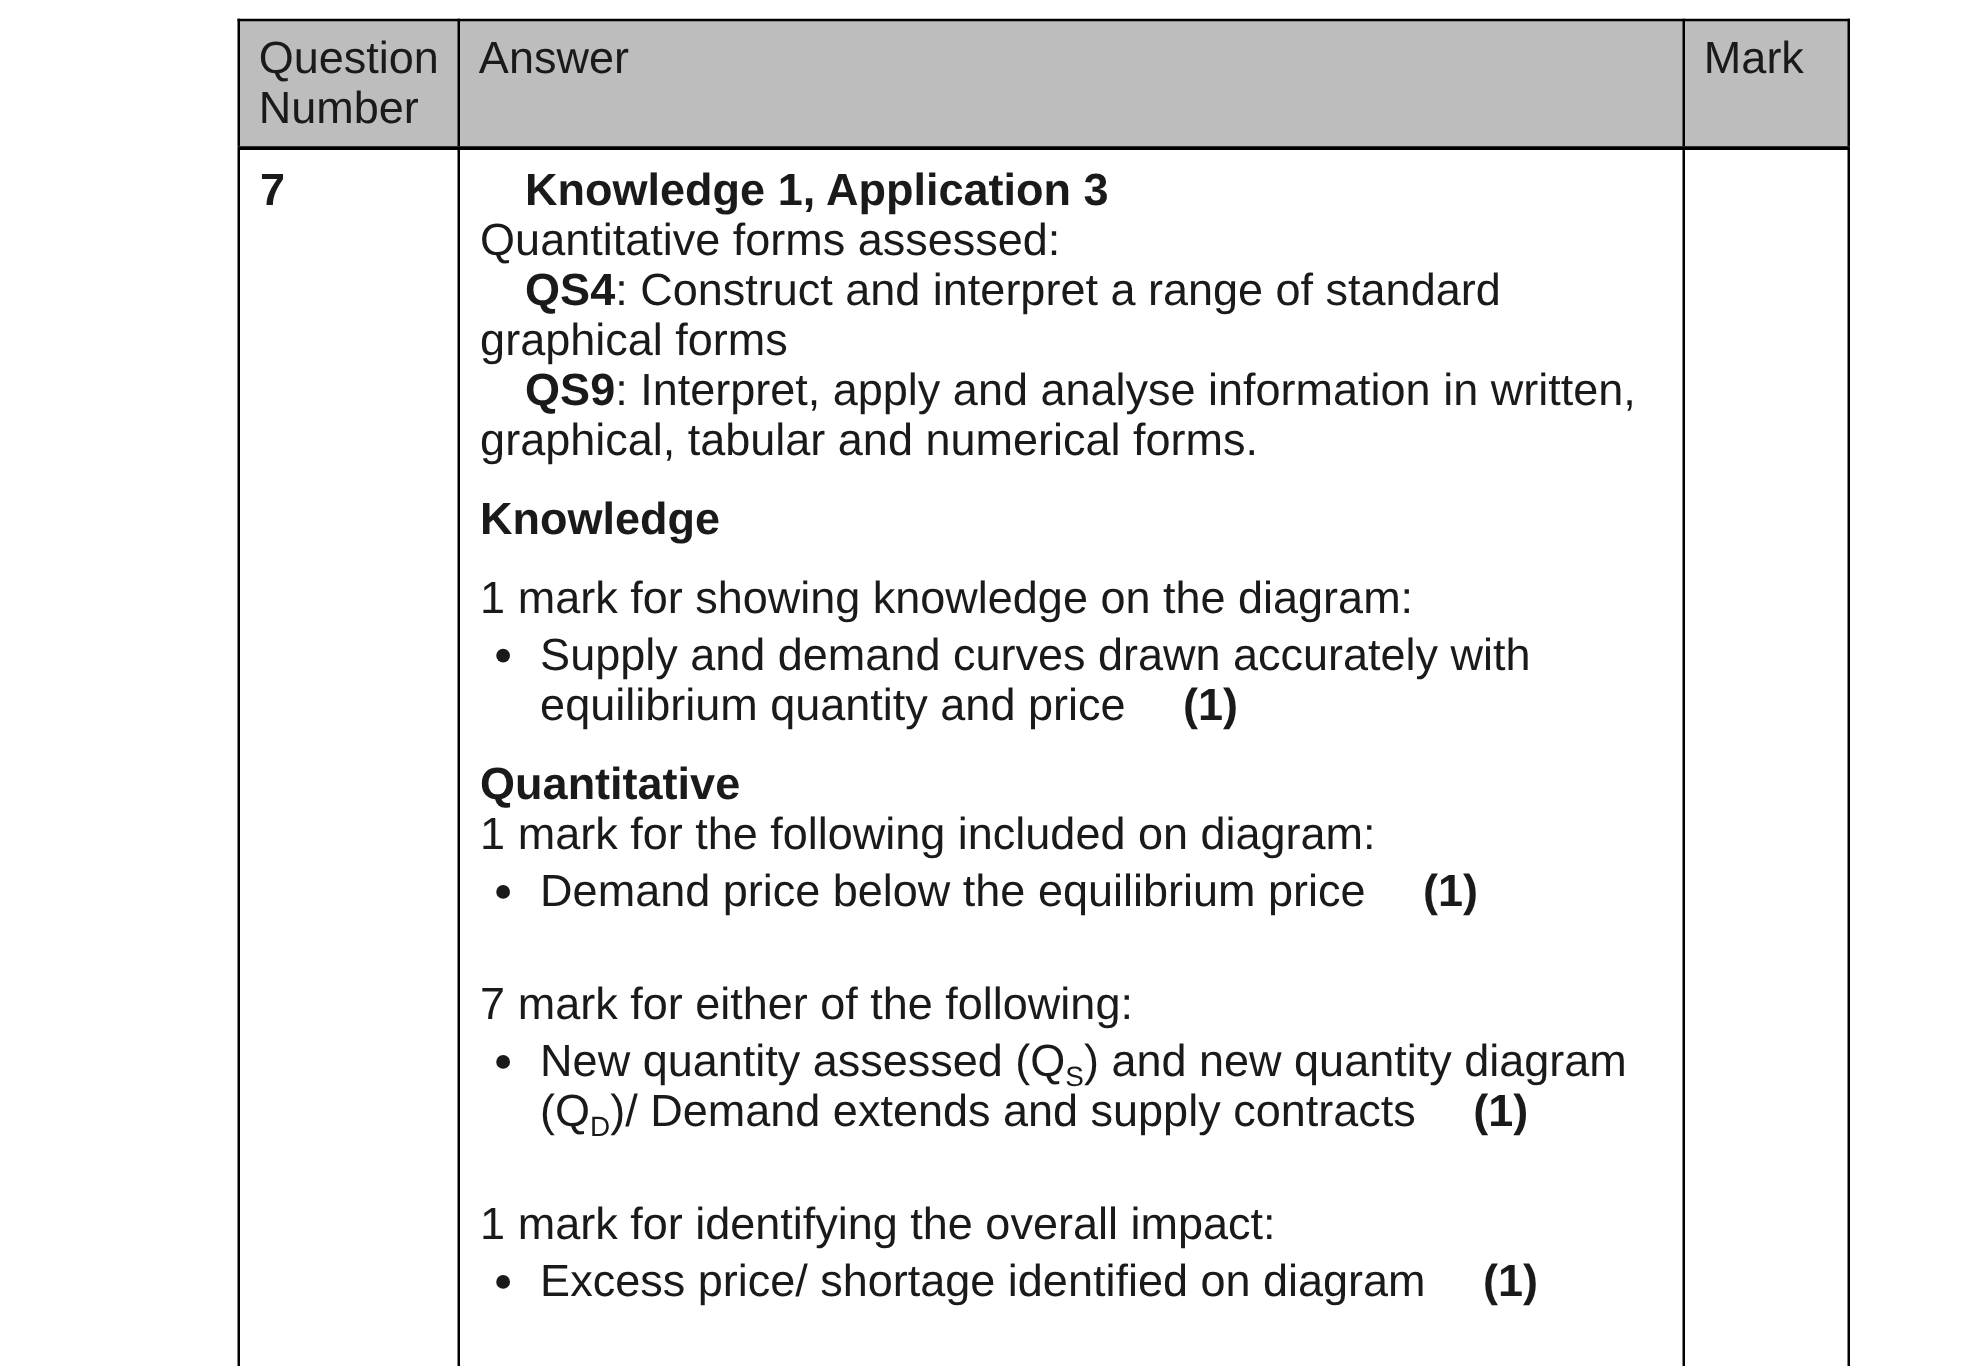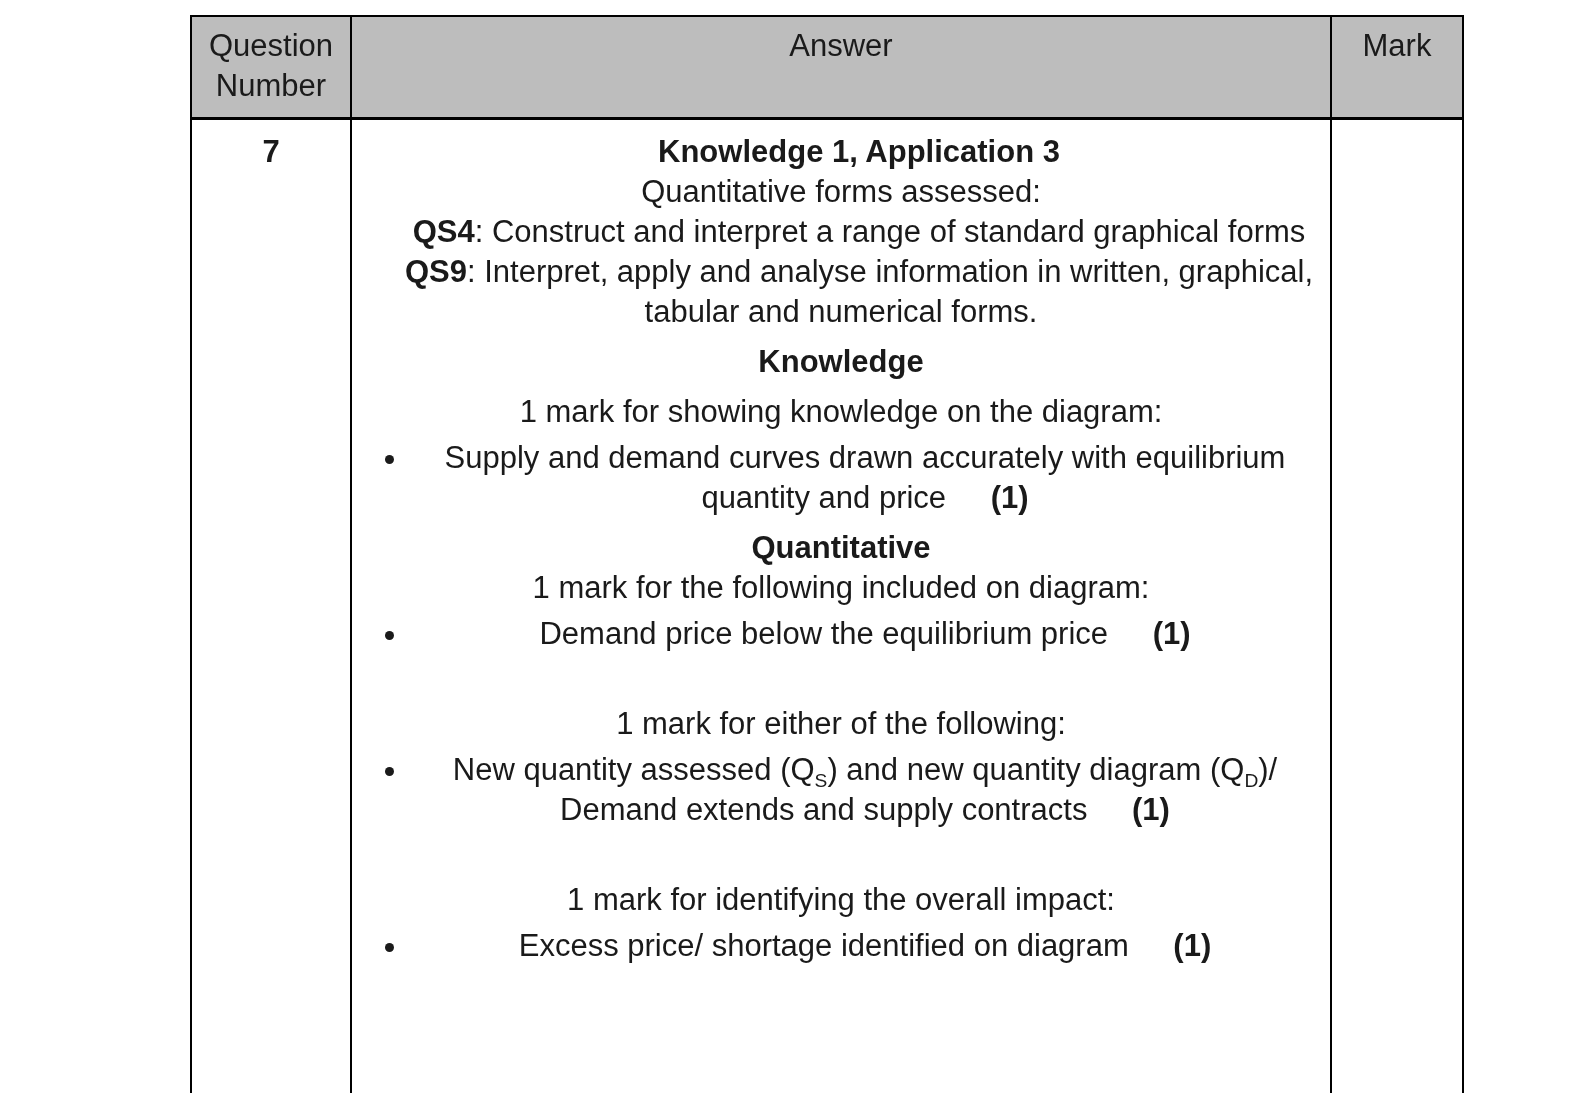--- a/index.html
+++ b/index.html
@@ -16,40 +16,40 @@
     position: absolute; left: 190px; top: 15px;
     border-collapse: collapse; table-layout: fixed;
   }
   col.c-q { width: 160px; }
   col.c-a { width: 980px; }
   col.c-m { width: 132px; }
 
   th, td {
     border: 2px solid #000000;
     vertical-align: top;
-    text-align: center;
+    text-align: left;
     font-weight: normal;
-    font-size: 31px;
+    font-size: 36px;
     line-height: 40px;
   }
   thead th {
     background: #bdbdbd;
     padding: 9px 15px 11px 15px;
     border-bottom: 3px solid #000000;
   }
   tbody td {
     padding: 12px 16px;
     height: 1200px; 
   }
 
   .q-num { font-weight: bold; }
   .bold { font-weight: bold; margin-left: 36px; }
   .heading { font-weight: bold; }
 
-  .gap-sm { margin-top: 10px; }
+  .gap-sm { margin-top: 23px; }
   .gap-lg { margin-top: 50px; }
 
   ul.bullets { margin: 6px 0 0 0; padding-left: 42px; list-style: disc outside; }
   ul.bullets li { padding-left: 6px; }
 
   sub { font-size: 0.62em; line-height: 0; }
 </style>
 </head>
 <body>
 
@@ -85,21 +85,21 @@
           <ul class="bullets">
             <li><span>Supply and demand curves drawn accurately with equilibrium quantity and price </span><span class="bold">(1)</span></li>
           </ul>
 
           <div class="heading gap-sm">Quantitative</div>
           <div>1 mark for the following included on diagram:</div>
           <ul class="bullets">
             <li><span>Demand price below the equilibrium price </span><span class="bold">(1)</span></li>
           </ul>
 
-          <div class="gap-lg">1 mark for either of the following:</div>
+          <div class="gap-lg">7 mark for either of the following:</div>
           <ul class="bullets">
             <li><span>New quantity assessed (Q</span><sub>S</sub><span>) and new quantity diagram (Q</span><sub>D</sub><span>)/ Demand extends and supply contracts </span><span class="bold">(1)</span></li>
           </ul>
 
           <div class="gap-lg">1 mark for identifying the overall impact:</div>
           <ul class="bullets">
             <li><span>Excess price/ shortage identified on diagram </span><span class="bold">(1)</span></li>
           </ul>
 
         </td>

